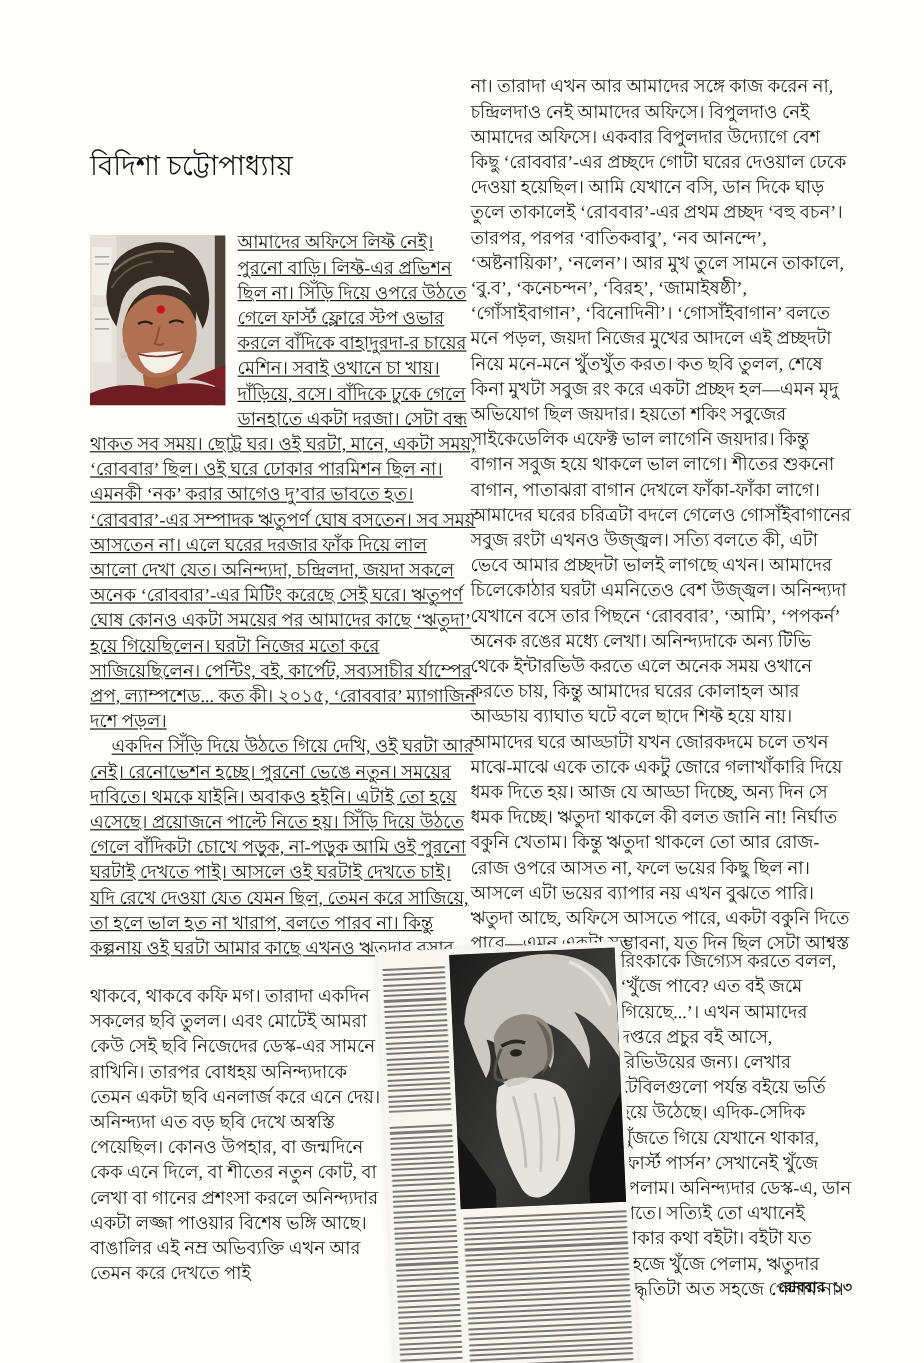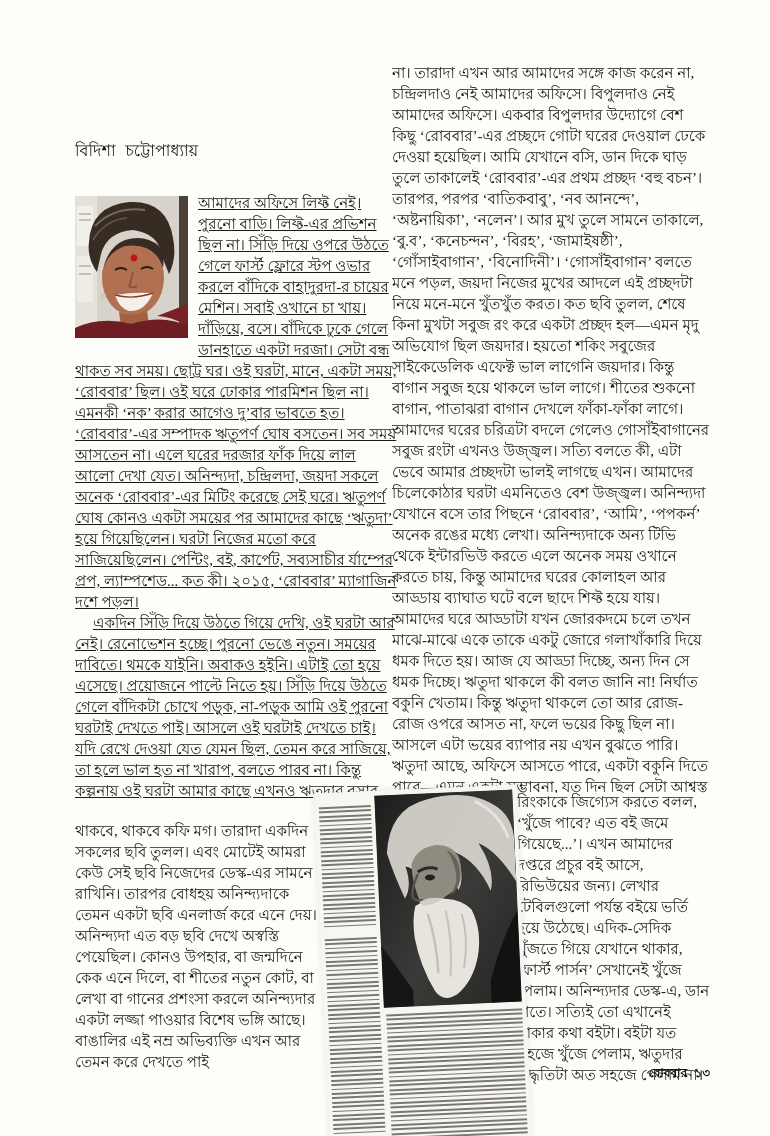--- a/index.html
+++ b/index.html
@@ -14,22 +14,22 @@
     color:#1a1a1a;
   }
   
   .title{
     position:absolute;left:74px;top:62px;width:330px;
     font-size:44px;line-height:1.1;font-weight:bold;color:#0d0d0d;
     letter-spacing:0px;white-space:nowrap;
   }
   .title .red{color:#c9251c;}
   .author{
-    position:absolute;left:75px;top:138px;width:300px;
-    font-size:16px;color:#111;font-family:Liberation Mono, monospace;
+    position:absolute;left:75px;top:120px;width:300px;
+    font-size:23px;color:#111;
   }
   
   .col{position:absolute;font-size:15px;line-height:21px;text-align:left;overflow:hidden;}
   .col p{margin:0;}
   .col p.indent{text-indent:18px;}
   .col1a{left:75px;top:193px;width:322px;height:608px;text-decoration:underline;}
   .col1b{left:75px;top:821px;width:242px;height:300px;}
   .col2a{left:392px;top:63px;width:318px;height:730px;}
   .col2b{left:517px;top:792px;width:193px;height:292px;}
   

